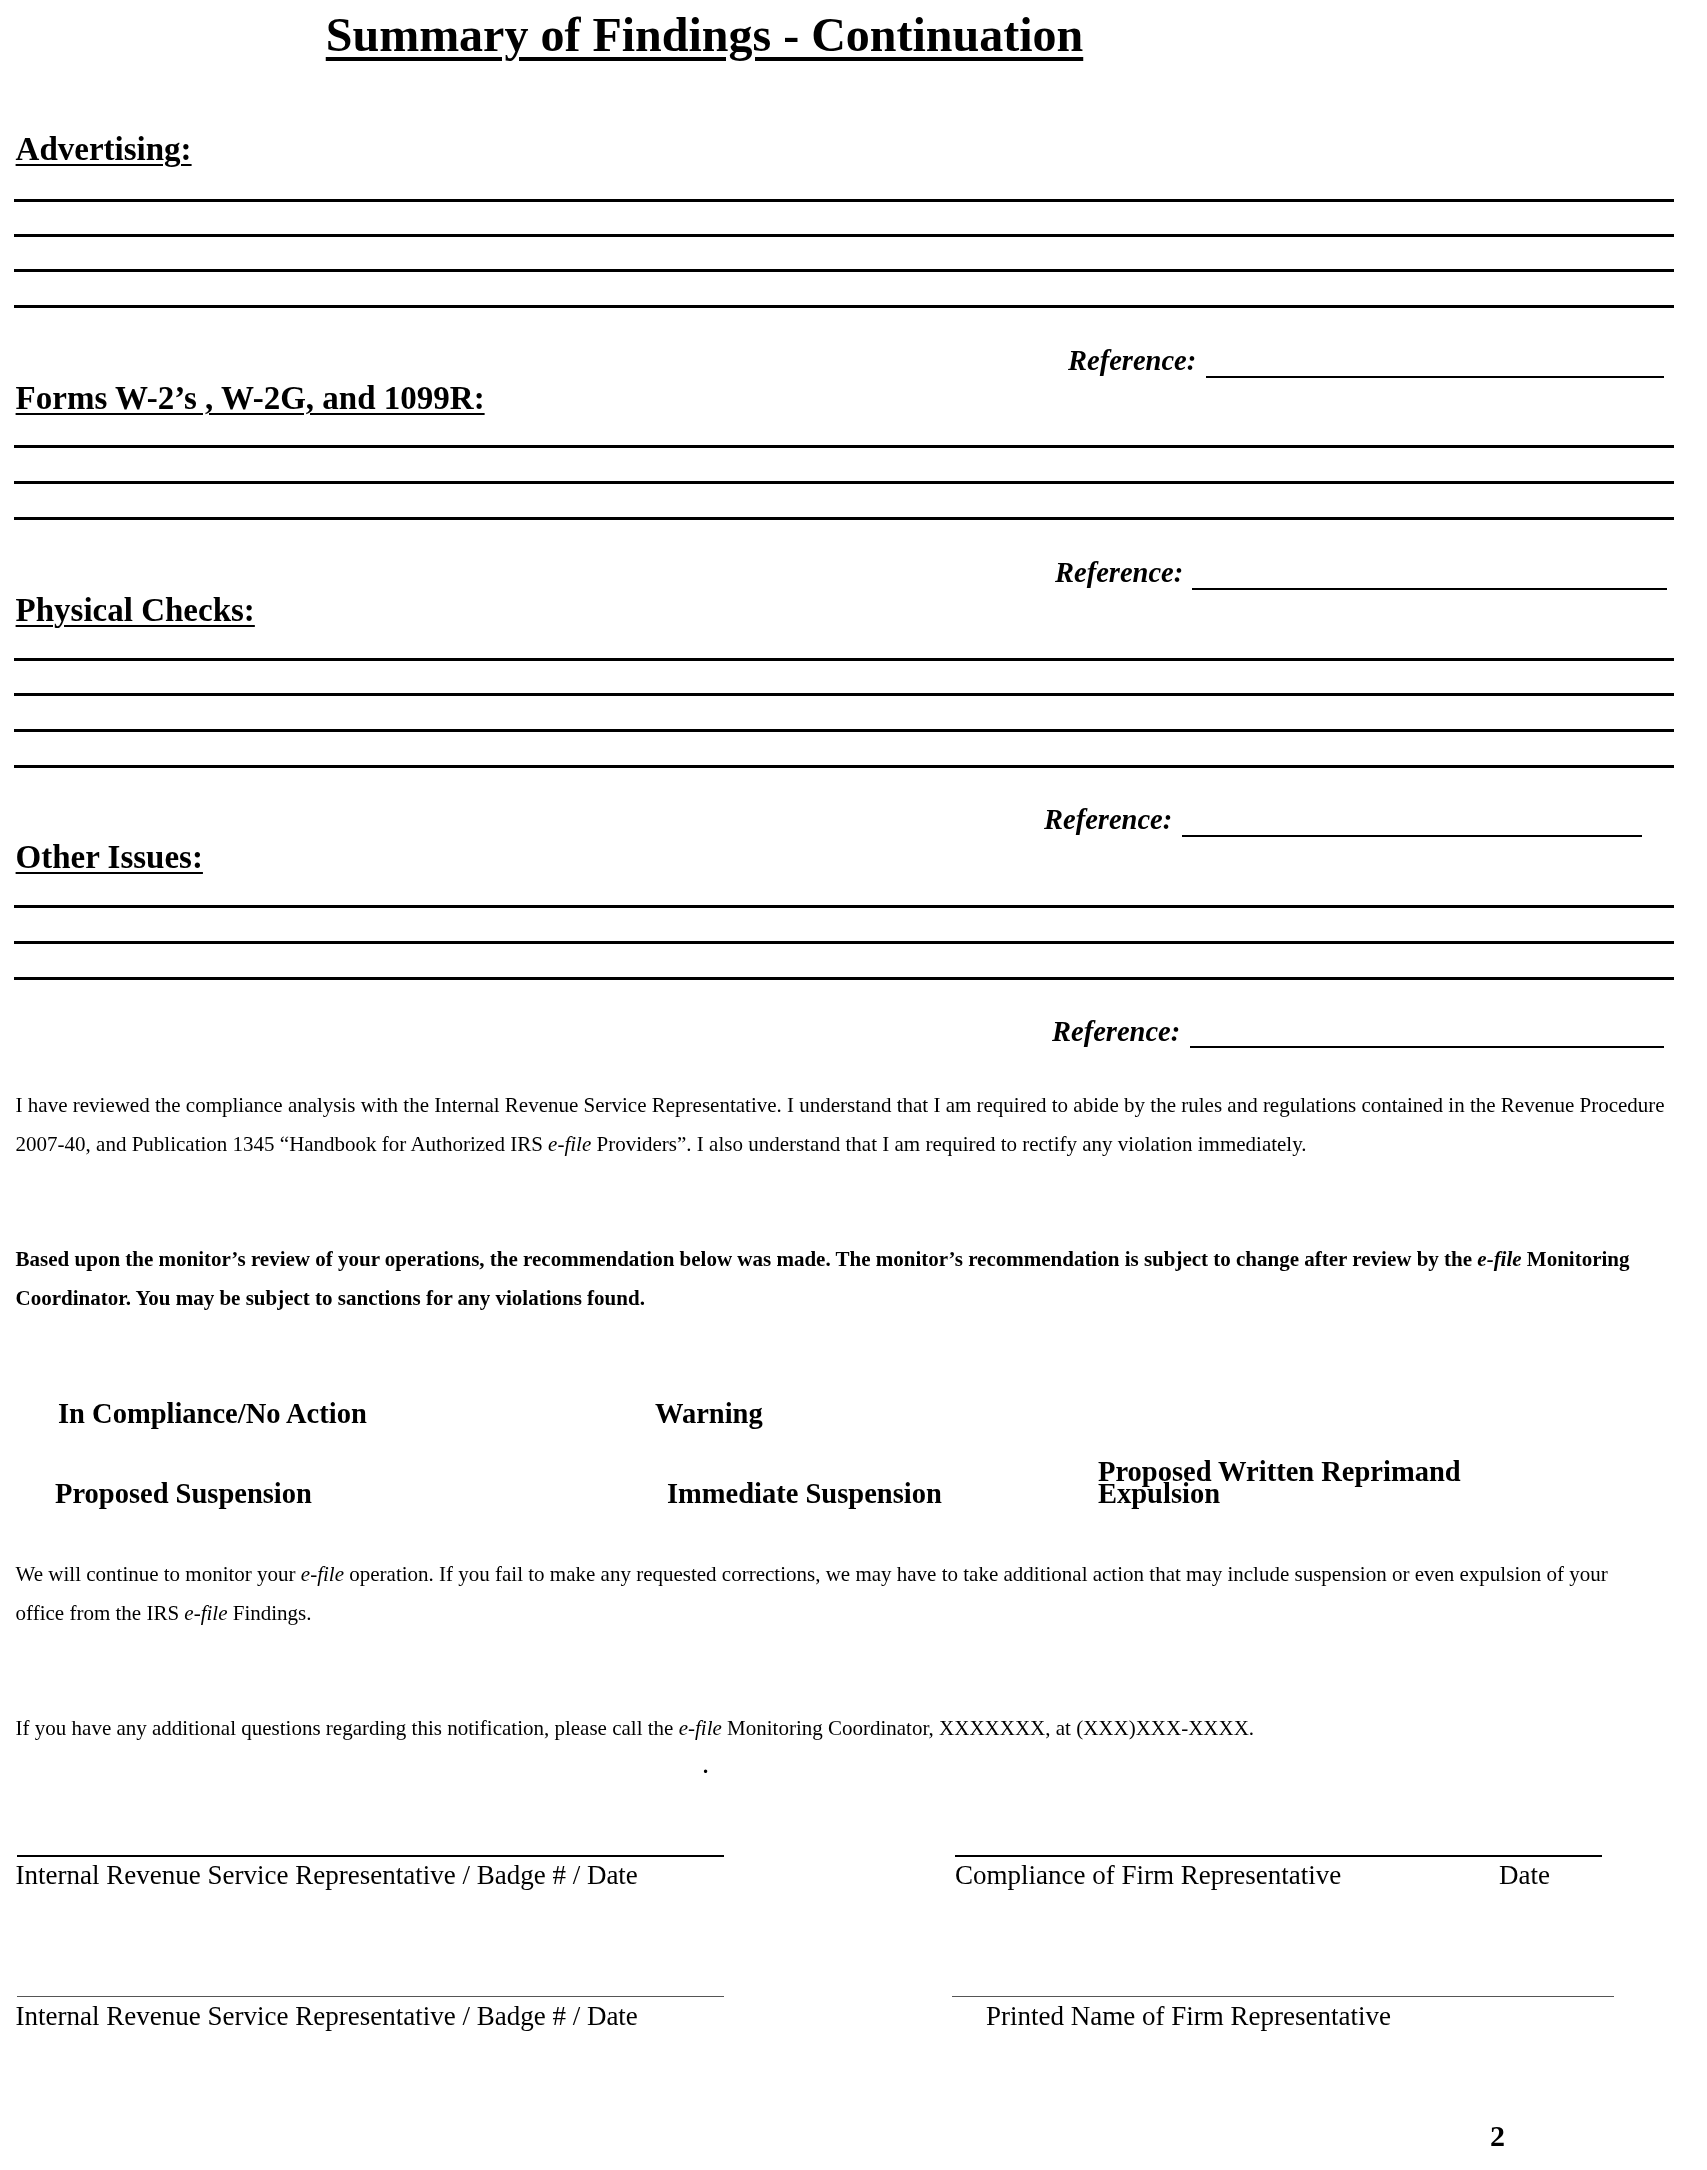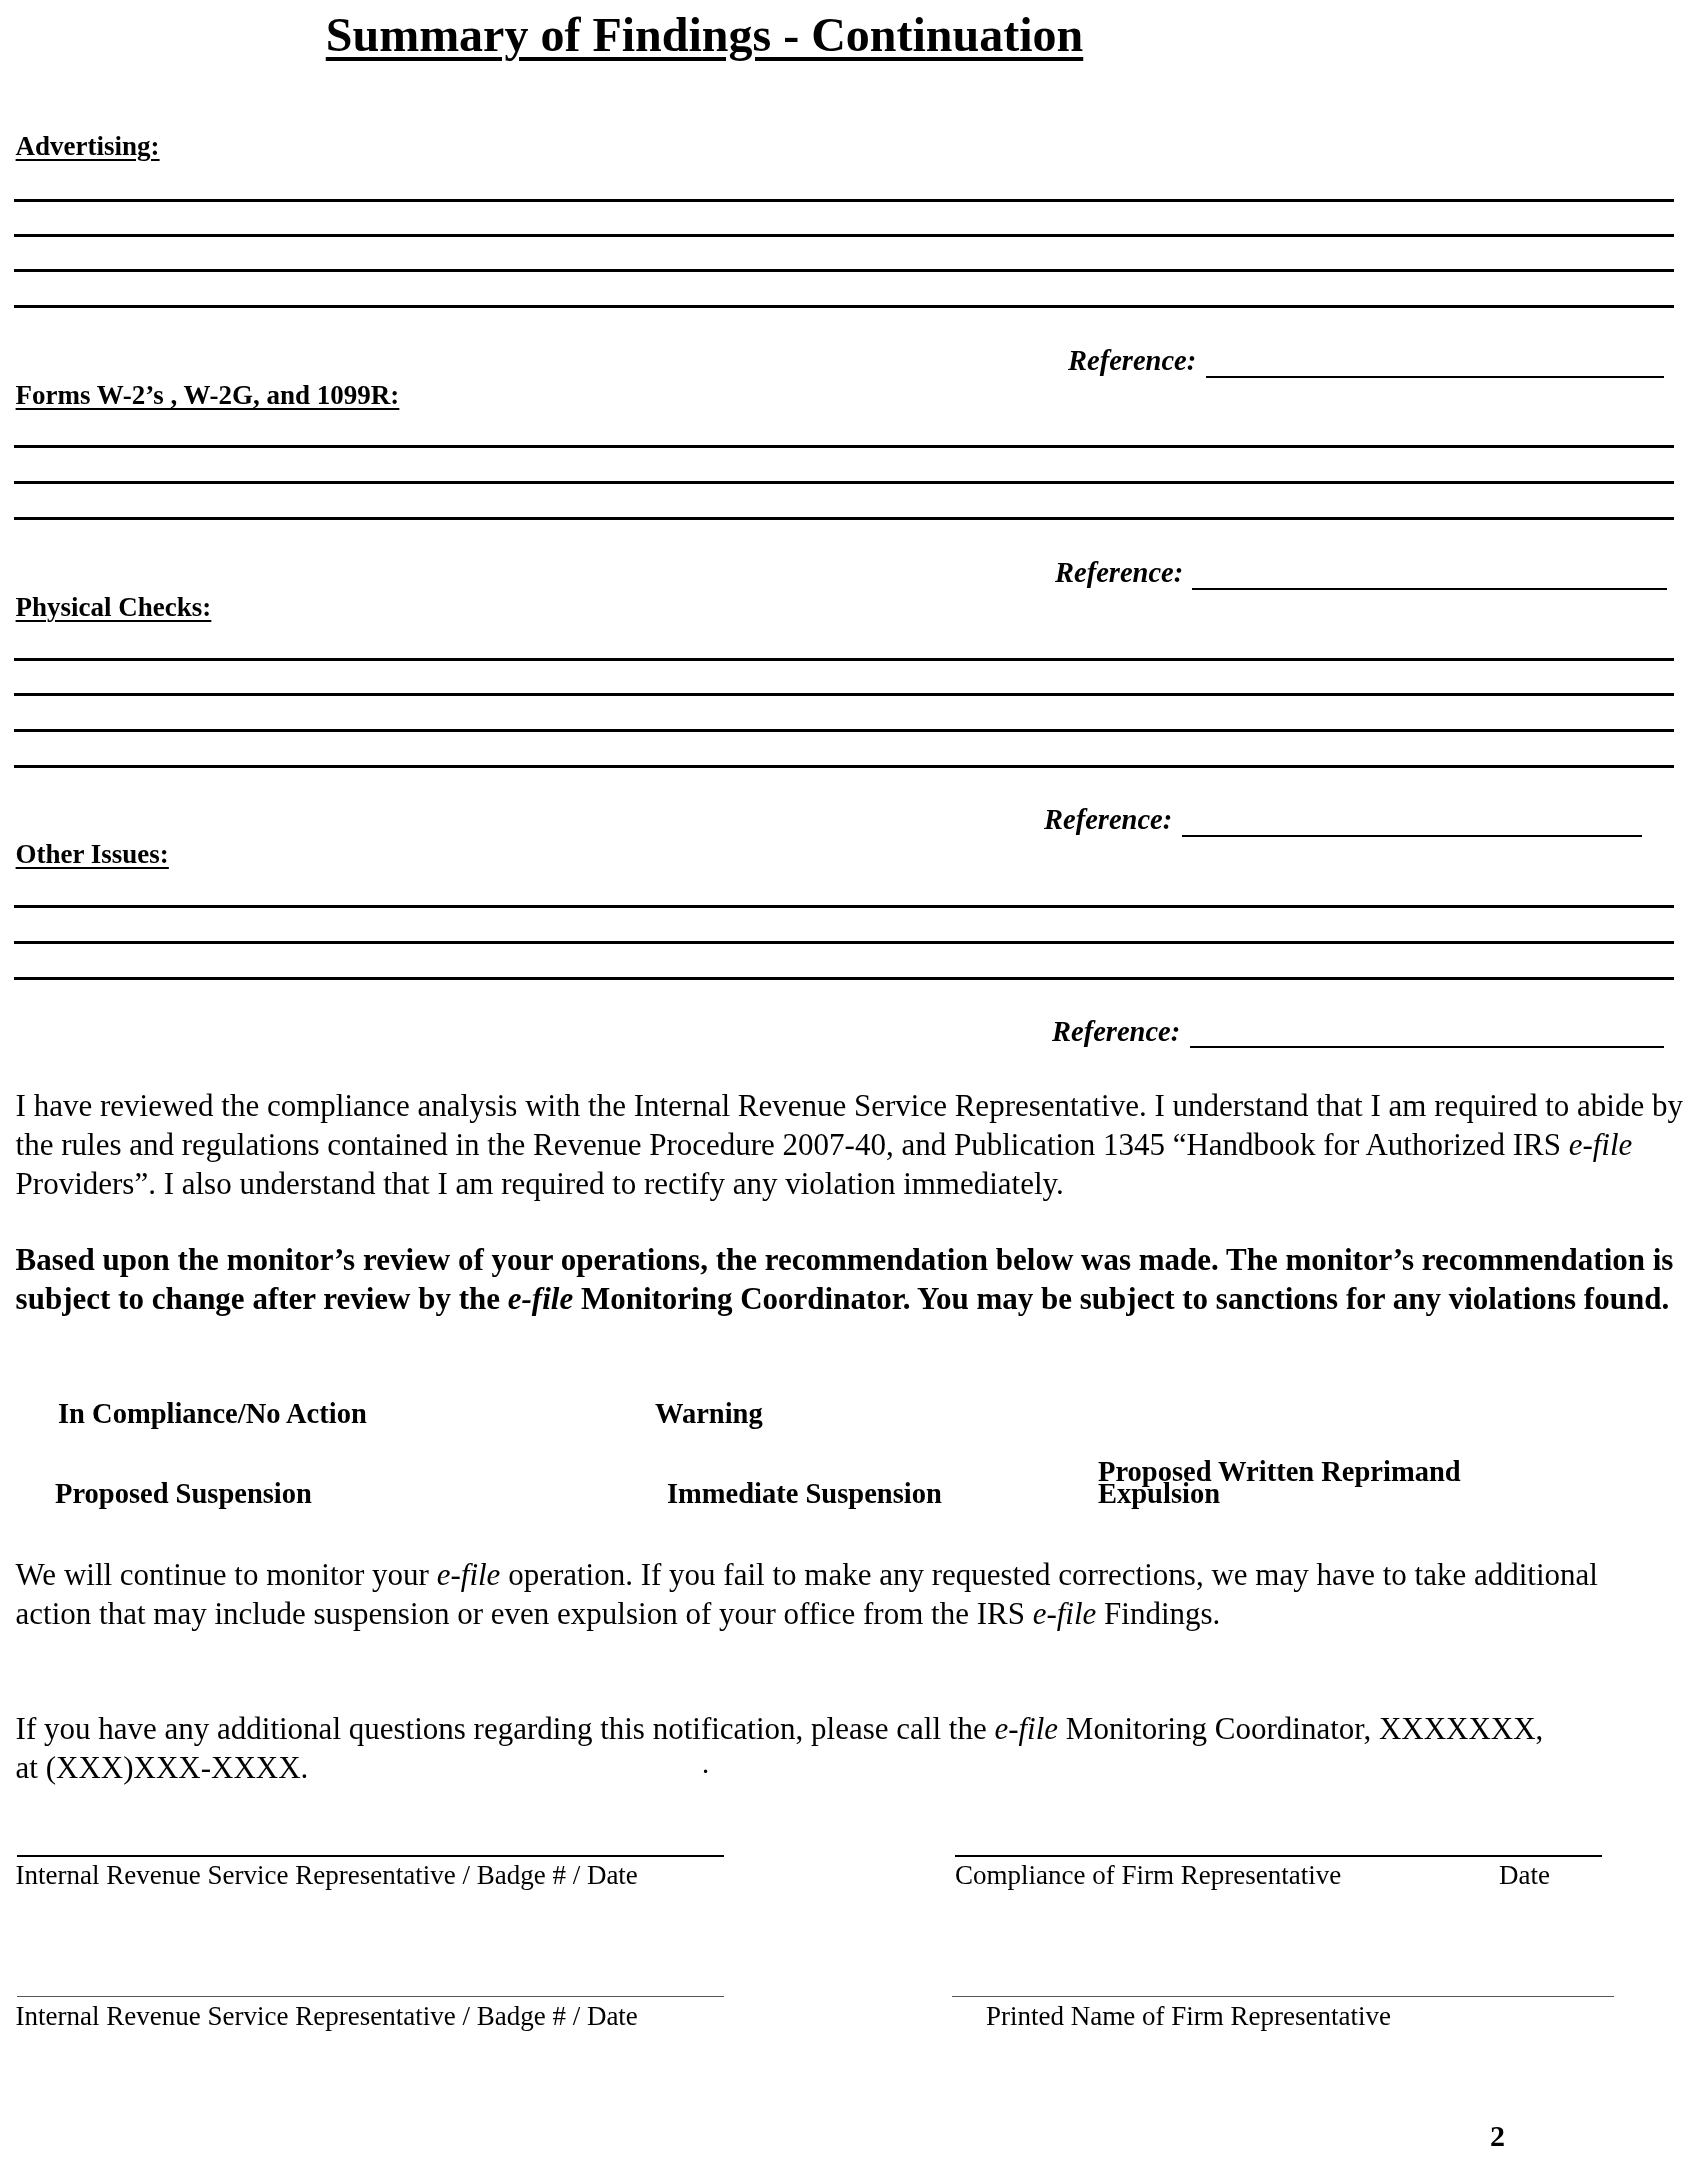--- a/index.html
+++ b/index.html
@@ -1,24 +1,24 @@
 <!DOCTYPE html>
 <html style="font-size:14.7px"><head>
 <meta charset="utf-8">
 <style>
   html, body { margin: 0; padding: 0; background: #ffffff; }
   body { width: 1707px; height: 2171px; position: relative; overflow: hidden;
          font-family: "Liberation Serif", "DejaVu Serif", serif; color: #000; }
   .abs { position: absolute; white-space: nowrap; }
   .title { left: 0; width: 1409px; text-align: center; top: 7.3px; font-size: 48px; font-weight: bold; text-decoration: underline; text-decoration-thickness: 3.7px; text-underline-offset: 5.5px; }
-  .section-label { font-size: 27px; font-weight: bold; text-decoration: underline; text-decoration-thickness: 1.8px; text-underline-offset: 3.7px; left: 15.6px; font-family: Liberation Serif, serif; }
+  .section-label { font-size: 33px; font-weight: bold; text-decoration: underline; text-decoration-thickness: 1.8px; text-underline-offset: 3.7px; left: 15.6px; font-family: Liberation Serif, serif; }
   .rule { position: absolute; height: 2.8px; background: #000; }
   .ref { font-size: 28.5px; font-weight: bold; font-style: italic; }
   .ref-line { position: absolute; height: 1.8px; background: #000; }
-  .para { position: absolute; left: 15.6px; width: 1681px; font-size: 31px; line-height: 39px; white-space: normal; }
+  .para { position: absolute; left: 15.6px; width: 1681px; font-size: 21px; line-height: 39px; white-space: normal; }
   .para.bold { font-weight: bold; }
   .para em { font-style: italic; }
   .opt { font-size: 28.5px; font-weight: bold; }
   .sig-line { position: absolute; height: 1.8px; background: #000; }
   .sig-line.thin { height: 0.9px; background: #555; }
   .sig-label { font-size: 27px; }
   .page-num { font-size: 30px; font-weight: bold; }
 </style>
 </head>
 <body>

